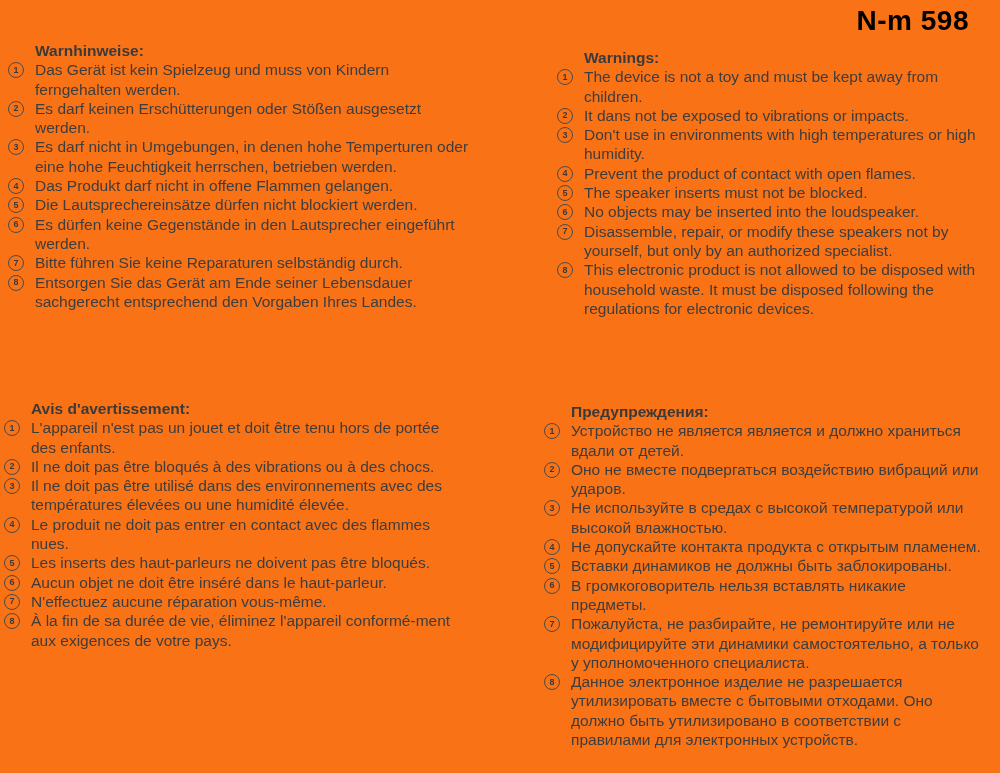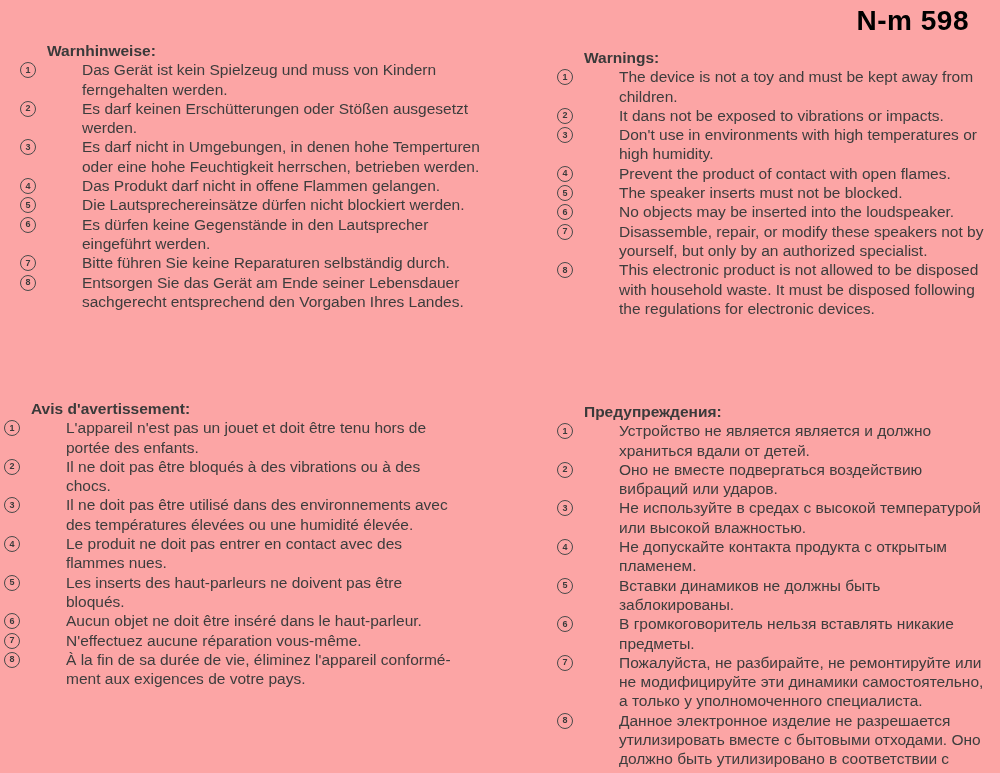--- a/index.html
+++ b/index.html
@@ -4,21 +4,21 @@
 <style>
   html, body {
     margin: 0;
     padding: 0;
     background: #ffffff;
   }
   .page {
     position: relative;
     width: 1000px;
     height: 773px;
-    background: #fca5a5;
+    background: #f97316;
     font-family: "Liberation Sans", sans-serif;
     color: #3d3d3d;
     overflow: hidden;
   }
   .model-number {
     position: absolute;
     top: 5px;
     right: 31px;
     font-size: 28px;
     font-weight: bold;
@@ -57,27 +57,26 @@
     display: flex;
     align-items: center;
     justify-content: center;
     font-size: 9px;
     font-weight: bold;
     line-height: 1;
     color: #3a3a3a;
   }
   .item-text {
     flex: 1 1 auto;
-    margin-left: 35px;
   }
   
-  #sec-de { left: 20px;   top: 41px;  width: 466px; }
+  #sec-de { left: 8px;   top: 41px;  width: 466px; }
   #sec-en { left: 557px; top: 48px;  width: 434px; }
   #sec-fr { left: 4px;   top: 399px; width: 456px; }
-  #sec-ru { left: 557px; top: 402px; width: 438px; }
+  #sec-ru { left: 544px; top: 402px; width: 438px; }
 </style>
 </head>
 <body>
 
 <div class="page">
 
   <div class="model-number">N-m 598</div>
 
   <section class="warning-section" id="sec-de">
     <h2>Warnhinweise:</h2>

